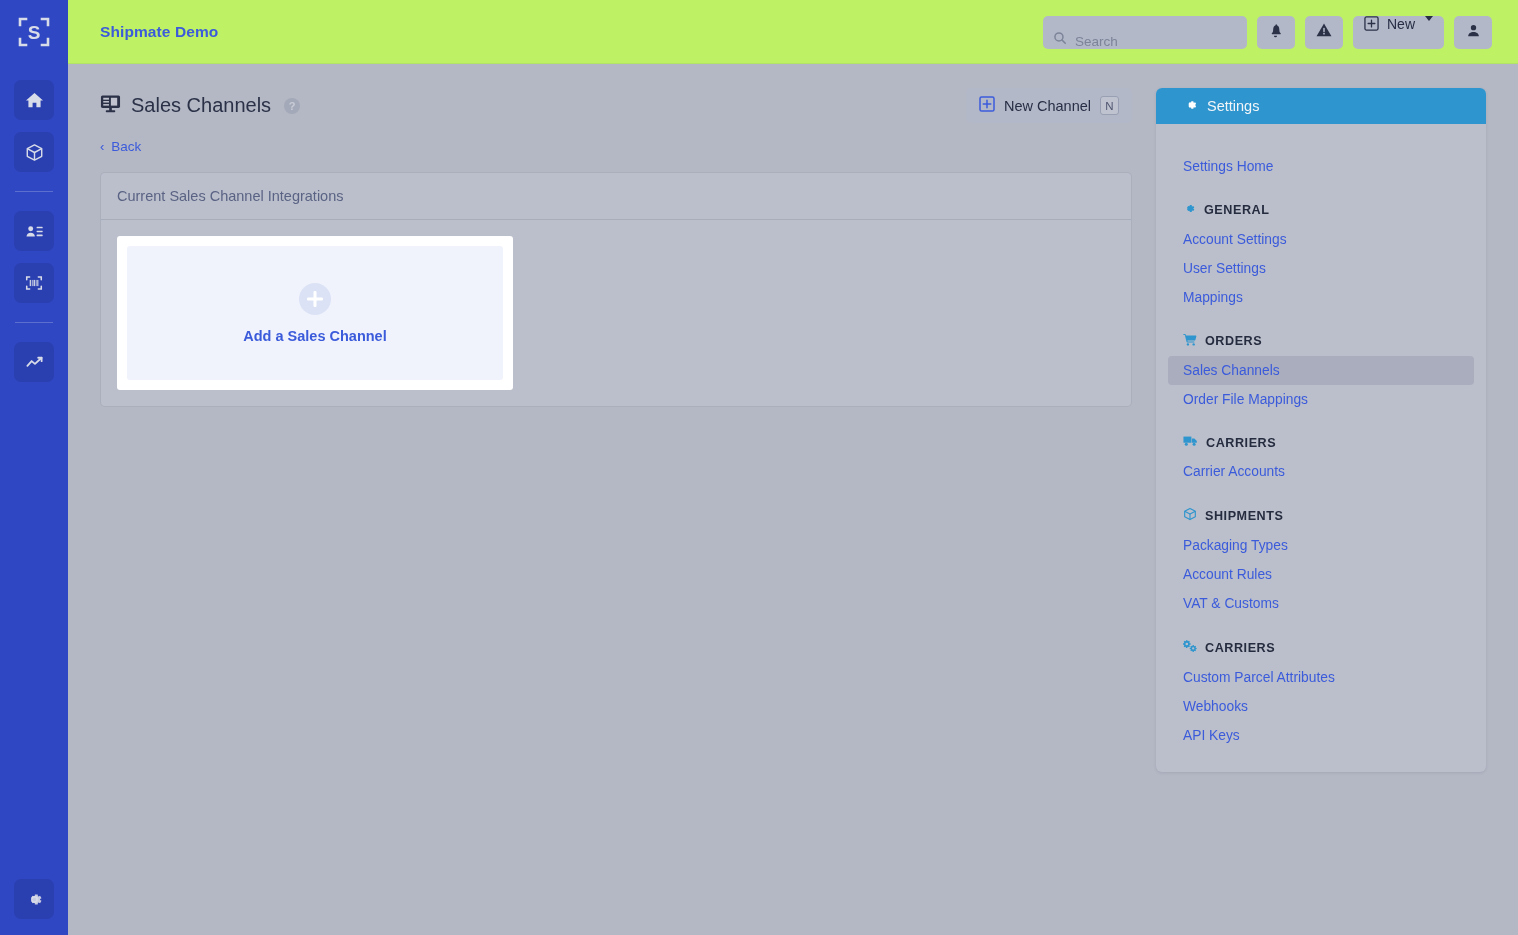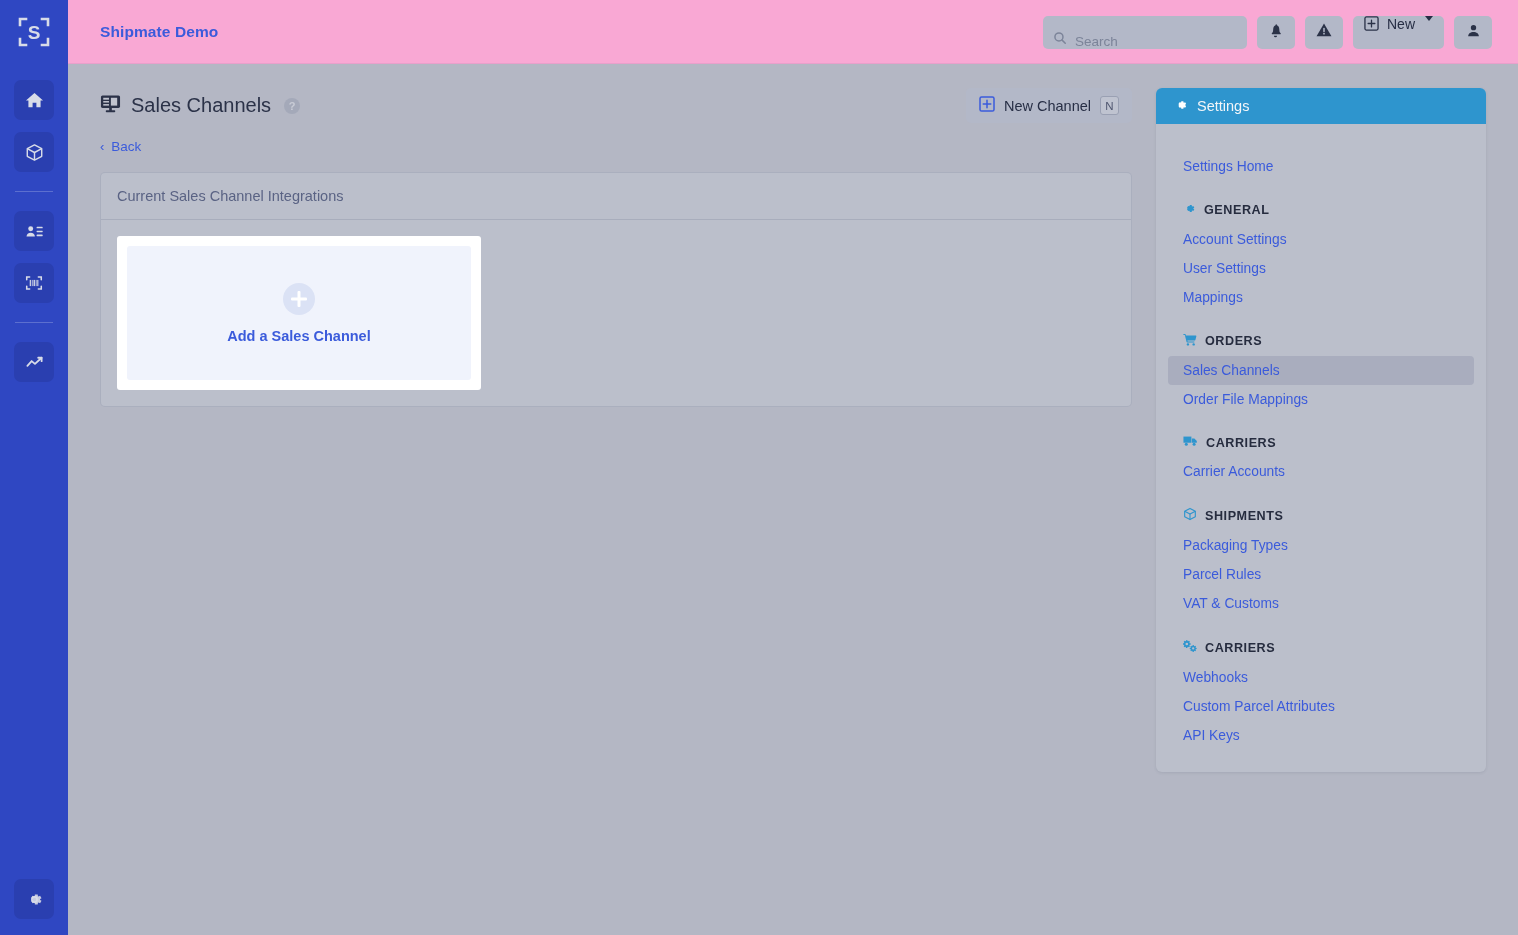--- a/index.html
+++ b/index.html
@@ -85,21 +85,21 @@
     flex: 1;
     display: flex;
     flex-direction: column;
     min-width: 0;
   }
 
   
   .topbar {
     height: 64px;
     flex: 0 0 64px;
-    background: #f9a8d4;
+    background: #bef264;
     display: flex;
     align-items: center;
     padding: 0 26px 0 32px;
     position: relative;
   }
   .topbar:after {
     content: "";
     position: absolute;
     left: 0; right: 0; bottom: 0;
     height: 1px;
@@ -276,21 +276,21 @@
     font-size: 14.5px;
     color: #5a6384;
     border-bottom: 1px solid rgba(110,118,145,0.25);
   }
   .panel-body {
     padding: 16px;
     min-height: 160px;
   }
 
   .channel-card {
-    width: 364px;
+    width: 396px;
     background: #ffffff;
     border-radius: 3px;
     padding: 10px;
     cursor: pointer;
   }
   .channel-card-inner {
     background: #f0f3fc;
     border-radius: 3px;
     height: 134px;
     display: flex;
@@ -338,21 +338,21 @@
     align-self: flex-start;
     overflow: hidden;
     box-shadow: 0 1px 3px rgba(60,66,90,0.12);
   }
   .settings-head {
     background: #2e95ce;
     height: 36px;
     display: flex;
     align-items: center;
     gap: 9px;
-    padding: 0 18px;
+    padding: 0 28px;
     color: #f3f6f9;
     font-size: 14.5px;
   }
   .settings-body {
     padding: 28px 12px 22px 12px;
   }
 
   .s-link {
     display: block;
     font-size: 13.8px;
@@ -656,38 +656,38 @@
               <svg width="14" height="14" viewBox="0 0 20 20" fill="none" stroke="#2e95ce" stroke-width="1.6" stroke-linejoin="round">
                 <path d="M10 2 L17.6 6 v8 L10 18 L2.4 14 V6 Z"></path>
                 <path d="M2.4 6 L10 10 l7.6 -4"></path>
                 <path d="M10 10 V18"></path>
               </svg>
             </span>
             <span>SHIPMENTS</span>
           </div>
           <div class="s-group">
             <a class="s-link">Packaging Types</a>
-            <a class="s-link">Parcel Rules</a>
+            <a class="s-link">Account Rules</a>
             <a class="s-link">VAT &amp; Customs</a>
           </div>
 
           <div class="s-section">
             <span>
               <svg width="14" height="14" viewBox="0 0 20 20" fill="#2e95ce">
                 <path d="M6.2 1.4 6.4 2.8l.9.4 1.2-.8 1.4 1.4-.8 1.2.4.9 1.4.2v2l-1.4.2-.4.9.8 1.2-1.4 1.4-1.2-.8-.9.4-.2 1.4h-2l-.2-1.4-.9-.4-1.2.8L1 10.4l.8-1.2-.4-.9L0 8.1v-2l1.4-.2.4-.9L1 3.8l1.4-1.4 1.2.8.9-.4L4.7 1.4z"></path>
                 <circle cx="5.45" cy="7.1" r="1.85" fill="#bbbfcb"></circle>
                 <path d="M15.4 8.6l.2 1.3.8.3 1-.7 1.2 1.2-.7 1 .3.8 1.3.2v1.7l-1.3.2-.3.8.7 1-1.2 1.2-1-.7-.8.3-.2 1.3h-1.7l-.2-1.3-.8-.3-1 .7-1.2-1.2.7-1-.3-.8-1.3-.2v-1.7l1.3-.2.3-.8-.7-1 1.2-1.2 1 .7.8-.3.2-1.3z"></path>
                 <circle cx="14.55" cy="13.45" r="1.6" fill="#bbbfcb"></circle>
               </svg>
             </span>
             <span>CARRIERS</span>
           </div>
           <div class="s-group">
+            <a class="s-link">Custom Parcel Attributes</a>
             <a class="s-link">Webhooks</a>
-            <a class="s-link">Custom Parcel Attributes</a>
             <a class="s-link">API Keys</a>
           </div>
 
         </div>
       </div>
 
     </div>
   </div>
 </div>
 

